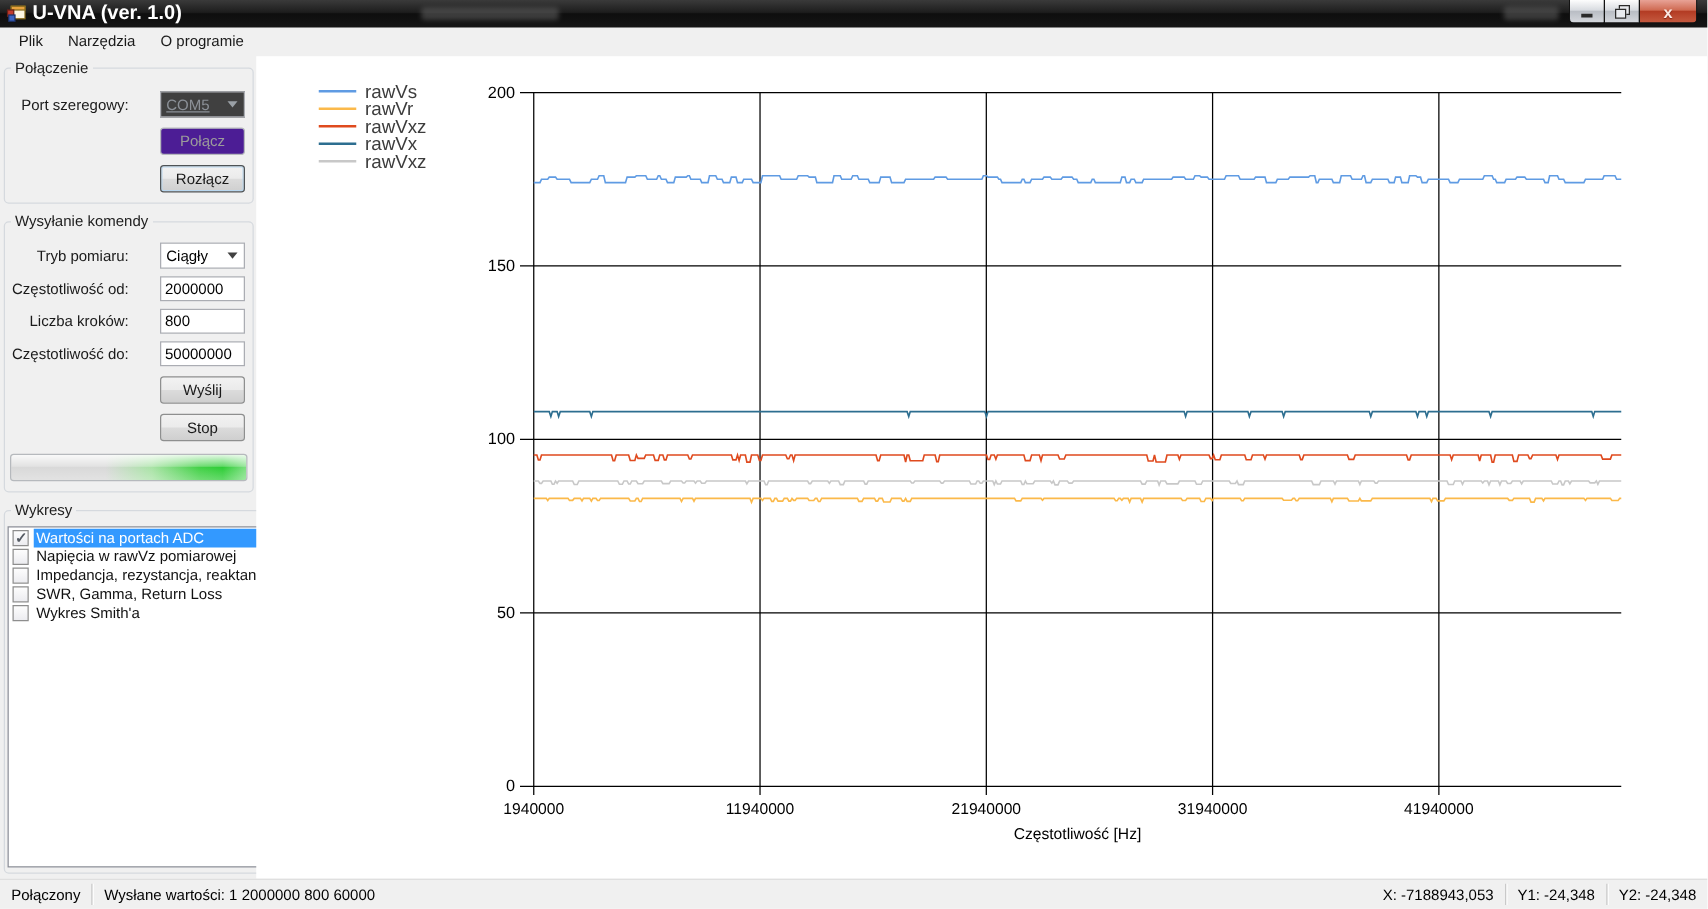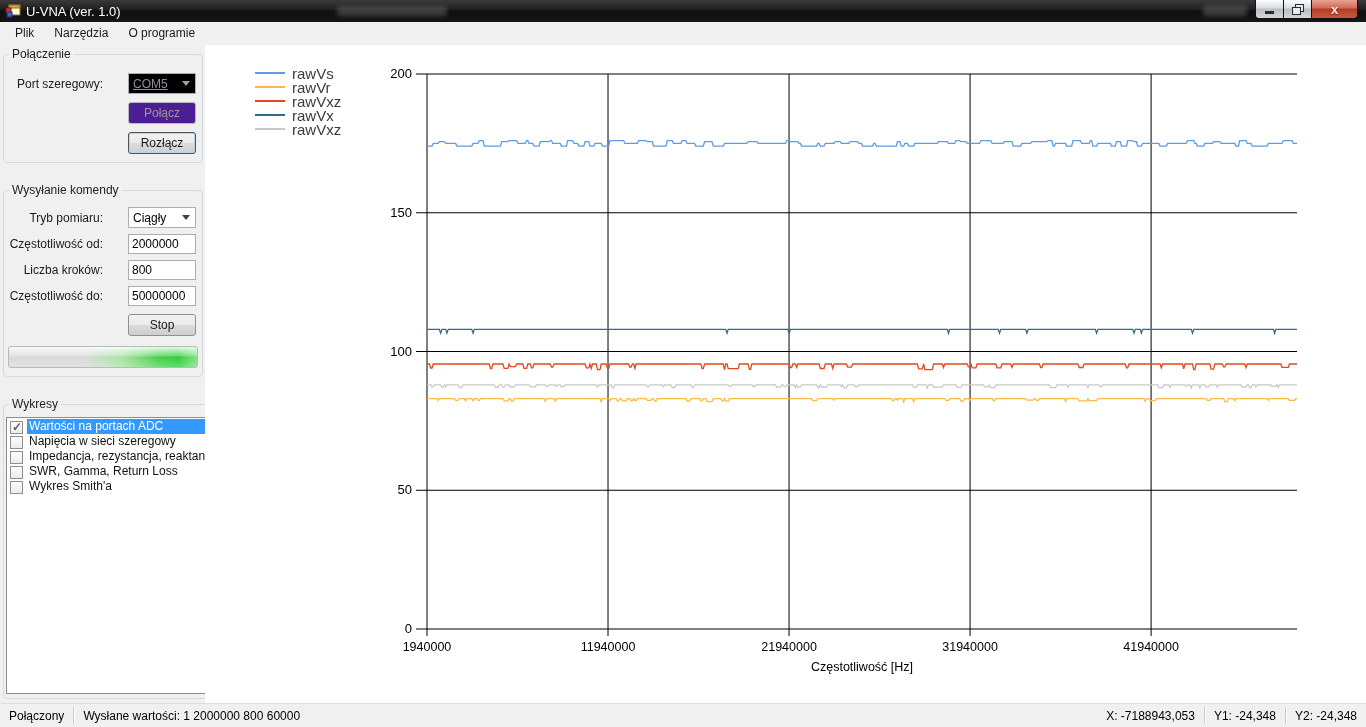--- a/index.html
+++ b/index.html
@@ -3,21 +3,21 @@
 <meta charset="utf-8">
 <style>
   * { margin:0; padding:0; box-sizing:border-box; }
   html,body { width:1366px; height:727px; overflow:hidden; }
   body { font-family:"Liberation Sans", sans-serif; font-size:12px; background:#fff; }
   .window { position:relative; width:1366px; height:727px; background:#f0f0f0; }
 
   
   .titlebar { position:relative; height:22px; background:linear-gradient(180deg,#3a3a3a 0%,#1d1d1d 45%,#0e0e0e 50%,#161616 100%); display:flex; align-items:center; }
   .app-icon { width:16px; height:16px; margin:0 5px 0 5px; position:relative; }
-  .title-text { color:#fff; font-size:13px; }
+  .title-text { color:#fff; font-size:16px;font-weight:bold; }
   .smudge { position:absolute; border-radius:3px; filter:blur(2px); }
   .smudge.s1 { left:337px; top:6px; width:110px; height:10px; background:#6a6a6a; opacity:.5; }
   .smudge.s2 { left:1203px; top:5px; width:44px; height:11px; background:#585858; opacity:.6; }
   .winbtns { position:absolute; right:8px; top:0; display:flex; }
   .wbtn { height:19px; border:1px solid #131313; border-top:none; display:flex; align-items:center; justify-content:center;
           background:linear-gradient(180deg,#fdfdfd 0%,#d8dbe0 45%,#b9bdc4 50%,#d4d7dc 100%); color:#222; font-size:11px; cursor:default; }
   .wbtn.min { width:29px; border-radius:0 0 0 4px; }
   .wbtn.min .bar { width:9px; height:3px; background:#2a2a2a; margin-top:6px; }
   .wbtn.rst { width:27px; border-left:none; border-right:none; }
   .wbtn.rst .boxes { position:relative; width:11px; height:10px; }
@@ -28,46 +28,46 @@
   
   .menubar { height:37px; background:#f0f0f0; display:flex; align-items:stretch; padding-left:5px; }
   .menu-item { padding:4px 10px 0 10px; color:#1a1a1a; cursor:default; }
 
   
   .content { position:absolute; top:45px; left:0; right:0; bottom:24px; display:flex; }
   .sidebar { width:205px; background:#f0f0f0; display:flex; flex-direction:column; padding:2px 2px 4px 3px; }
   .main { position:relative; flex:1; background:#fff; }
 
   
-  fieldset { border:1px solid #d5d9de; border-radius:4px; padding:4px 0 6px 0; margin-bottom:20px; background:transparent; }
+  fieldset { border:1px solid #d5d9de; border-radius:4px; padding:4px 0 6px 0; margin-bottom:7px; background:transparent; }
   fieldset legend { margin-left:5px; padding:0 3px; color:#1c1c1c; font-size:12px; }
   .frow { display:flex; align-items:center; justify-content:flex-end; padding-right:6px; margin-bottom:6px;gap:20px; }
   .frow label { margin-right:5px; color:#1a1a1a; white-space:nowrap; }
 
   .combo { width:68px; height:21px; border:1px solid #abadb3; background:#fff; display:flex; align-items:center; position:relative; padding-left:4px; color:#000; }
   .combo .arrow { position:absolute; right:5px; top:7px; width:0; height:0; border-left:4px solid transparent; border-right:4px solid transparent; border-top:5px solid #414141; }
-  .combo.disabled { background:#000000; color:#8b9097;text-decoration:underline; }
+  .combo.disabled { background:#404040; color:#8b9097;text-decoration:underline; }
   .combo.disabled .arrow { border-top-color:#9aa0a6; }
 
   .tinput { width:68px; height:20px; border:1px solid #abadb3; background:#fff; font-family:"Liberation Sans",sans-serif; font-size:12px; padding:0 0 0 3px; color:#000; }
 
   .btn { width:68px; height:22px; border:1px solid #8e8f8f; border-radius:3px; font-family:"Liberation Sans",sans-serif; font-size:12px; color:#1a1a1a;
          background:linear-gradient(180deg,#f2f2f2 0%,#ebebeb 48%,#dbdbdb 52%,#cfcfcf 100%); }
   .btn.default { border-color:#4e5356; box-shadow:0 0 0 1px #b9d7ef inset; }
   .btn.disabled { border-color:#b5b8bc; color:#9b9b9b; background:#4c1d95; }
 
   .progress { height:22px; margin:10px 4px 2px 4px; border:1px solid #b6b9bd; border-radius:3px; overflow:hidden;
      background:
        linear-gradient(180deg, rgba(255,255,255,.85) 0%, rgba(255,255,255,.25) 45%, rgba(255,255,255,0) 50%, rgba(255,255,255,.25) 100%),
        linear-gradient(90deg, #d9d9d9 0%, #d9d9d9 40%, #a9e3a6 60%, #44d148 80%, #2fcd37 90%, #7fe083 100%); }
 
   
   .charts-box { flex:1; display:flex; flex-direction:column; margin-bottom:0; padding-bottom:4px; }
   .listbox { flex:1; margin:2px 2px 0 2px; border:1px solid #898c95; background:#fff; overflow:hidden; padding-top:1px; }
-  .lrow { display:flex; align-items:flex-end; height:15px; cursor:default; }
+  .lrow { display:flex; align-items:center; height:15px; cursor:default; }
   .cbx { width:13px; height:13px; border:1px solid #8e8e8e; background:linear-gradient(180deg,#fdfdfd,#ececf0); margin:0 4px 0 3px; position:relative; flex:0 0 13px; }
   .cbx.checked::after { content:"✓"; position:absolute; left:1px; top:-2px; font-size:12px; font-weight:bold; color:#555b63; }
   .lrow .llabel { flex:1; line-height:15px; padding-left:2px; color:#111; white-space:nowrap; }
   .lrow.selected .llabel { background:var(--sel,#3399FF); color:#fff; }
 
   
   #chart { position:absolute; left:0; top:0; }
   .legend { position:absolute; left:50px; top:21px; }
   .legend-item { display:flex; align-items:center; height:14px; }
   .legend-item .swatch { width:30px; height:2px; margin-right:7px; background:#888; }
@@ -151,35 +151,38 @@
         </div>
         <div class="frow">
           <label>Liczba kroków:</label>
           <input class="tinput" value="800" style="">
         </div>
         <div class="frow">
           <label>Częstotliwość do:</label>
           <input class="tinput" value="50000000" style="">
         </div>
         <div class="frow" style="margin-top:8px;">
+          <button class="btn">Wyślij</button>
+        </div>
+        <div class="frow" style="margin-top:8px;">
           <button class="btn">Stop</button>
         </div>
         <div class="progress"></div>
       </fieldset>
 
       <fieldset class="charts-box">
         <legend>Wykresy</legend>
         <div class="listbox">
           <div class="lrow selected">
             <span class="cbx checked"></span>
             <span class="llabel">Wartości na portach ADC</span>
           </div>
           <div class="lrow">
             <span class="cbx"></span>
-            <span class="llabel">Napięcia w sieci szeregowy</span>
+            <span class="llabel">Napięcia w rawVz pomiarowej</span>
           </div>
           <div class="lrow">
             <span class="cbx"></span>
             <span class="llabel">Impedancja, rezystancja, reaktancja</span>
           </div>
           <div class="lrow">
             <span class="cbx"></span>
             <span class="llabel">SWR, Gamma, Return Loss</span>
           </div>
           <div class="lrow">

